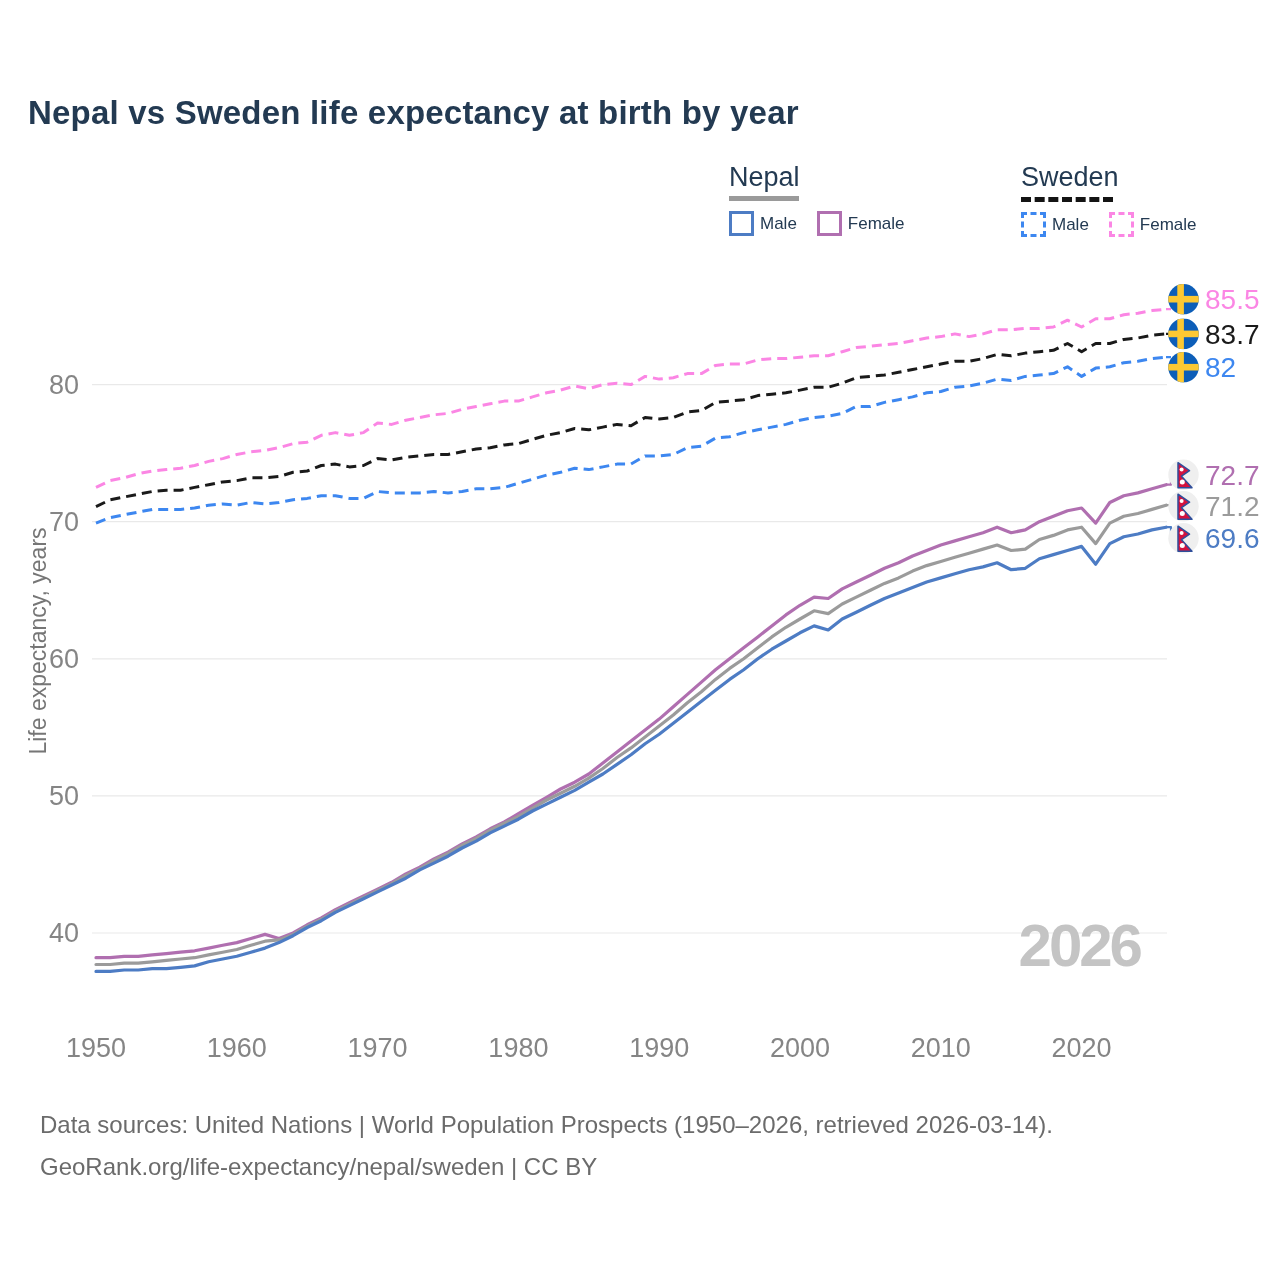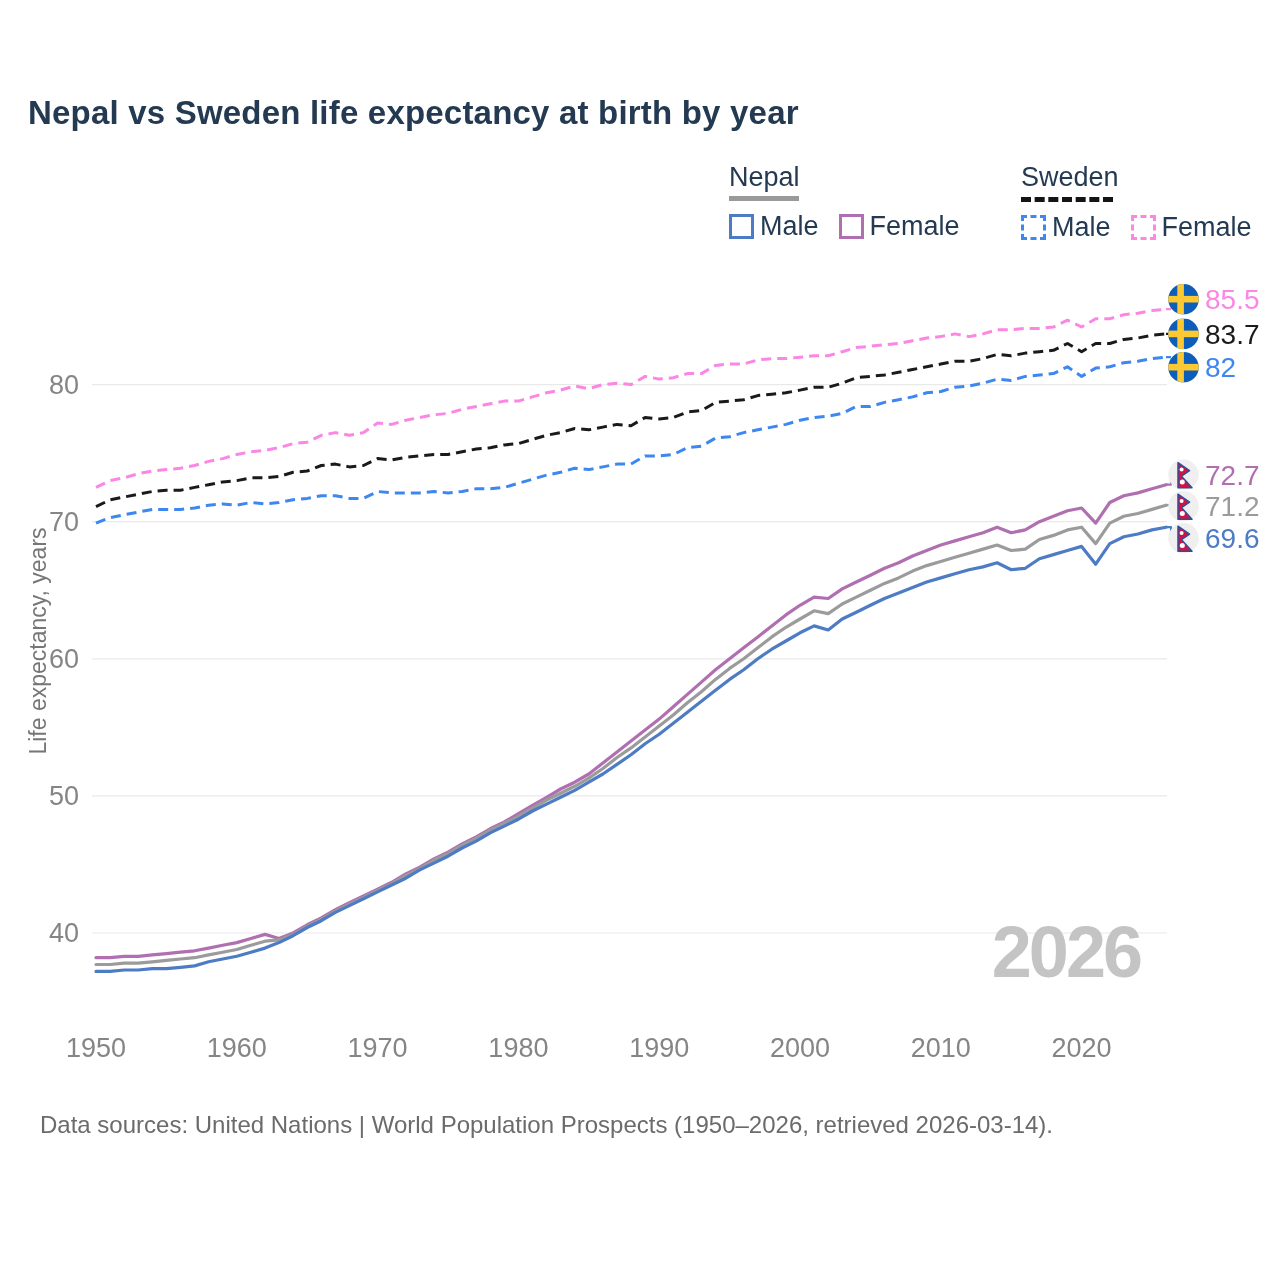--- a/index.html
+++ b/index.html
@@ -6,36 +6,36 @@
   .page{position:relative;width:1280px;height:1280px;background:#fff;overflow:hidden;
         font-family:"Liberation Sans",sans-serif;color:var(--ink,#233a52);}
   .title{position:absolute;left:28px;top:94px;margin:0;font-size:33px;font-weight:700;
          letter-spacing:0.2px;color:var(--ink,#233a52);}
   
   .legend-group{position:absolute;top:162px;}
   .lg-head{font-size:27px;color:var(--ink,#233a52);}
   .ul{margin-top:3px;}
   .ul-nepal{width:70px;height:5px;background:var(--legend-underline-nepal,#9a9a9a);}
   .ul-sweden{width:92px;height:0;border-top:5px dashed var(--legend-underline-sweden,#141414);margin-top:4px;}
-  .lg-row{display:flex;align-items:center;margin-top:10px;font-size:27px;}
+  .lg-row{display:flex;align-items:center;margin-top:10px;font-size:17px;}
   .sw{width:19px;height:19px;margin-right:6px;background:#fff;flex:none;}
   .sw-solid{border-style:solid;border-width:3px;}
   .sw-dash{border-style:dashed;border-width:3px;}
   .sw-nm{border-color:var(--nepal-male,#4d7cc4);}
   .sw-nf{border-color:var(--nepal-female,#b06fb0);}
   .sw-sm{border-color:var(--sweden-male,#3d87f0);}
   .sw-sf{border-color:var(--sweden-female,#fb86e4);}
   .lg-gap{margin-left:20px;}
   
   .ylab{position:absolute;left:-122px;top:628px;width:320px;height:26px;text-align:center;
         font-size:23px;color:#767676;transform:rotate(-90deg);}
   svg#chart{position:absolute;left:0;top:0;}
   .tick{font-size:27px;fill:var(--axis,#858585);font-family:"Liberation Sans",sans-serif;}
   .endlabel{font-size:28px;font-weight:500;font-family:"Liberation Sans",sans-serif;}
-  .watermark{position:absolute;right:140px;top:916px;font-size:72px;font-weight:700;
+  .watermark{position:absolute;right:140px;top:916px;font-size:60px;font-weight:700;
              letter-spacing:-3px;color:var(--watermark,#c4c4c4);line-height:1;}
   .footer{position:absolute;left:40px;top:1104px;font-size:24px;line-height:42px;
           color:var(--footer,#6b6b6b);}
 </style>
 </head>
 <body>
 
 <div class="page">
 
   <h1 class="title">Nepal vs Sweden life expectancy at birth by year</h1>
@@ -131,15 +131,16 @@
         <path d="M1166 527.2 L1171 527.2 L1171 538.2 L1176 538.2" fill="none" stroke="#4d7cc4" stroke-width="2.2" stroke-linejoin="round" stroke-dasharray="none"></path>
         <use href="#flag-nepal" x="1168" y="522.7" width="31" height="31"></use>
         <text x="1205" y="548.2" class="endlabel" fill="#4d7cc4">69.6</text>
       </g>
     </svg>
 
   <div class="watermark">2026</div>
 
   <div class="footer">
     <div>Data sources: United Nations | World Population Prospects (1950–2026, retrieved 2026-03-14).</div>
+    <div>GeoRank.org/life-expectancy/nepal/sweden | CC BY</div>
   </div>
 
 </div>
 
 </body></html>

